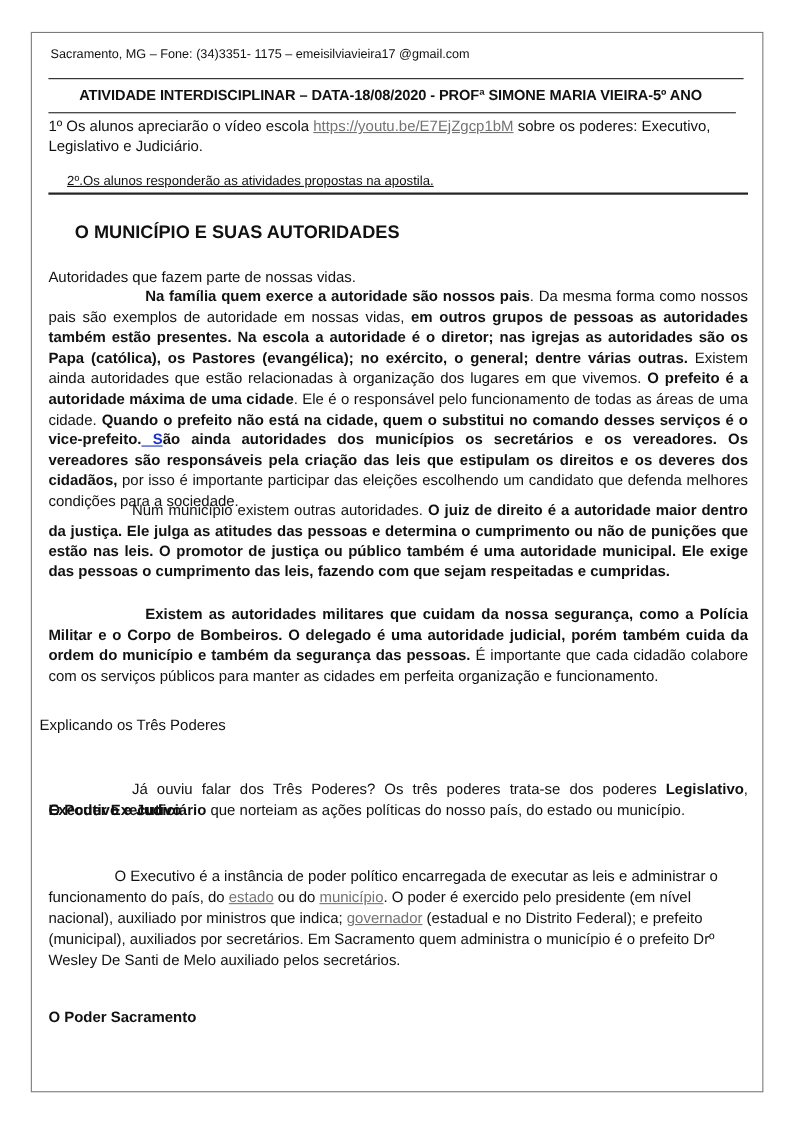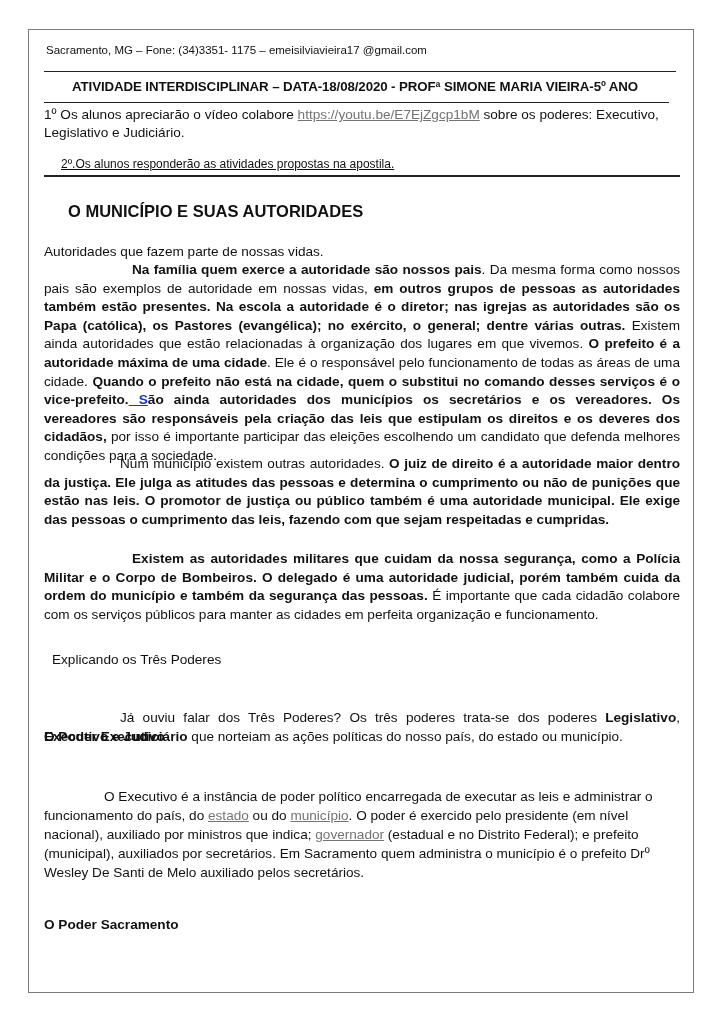--- a/index.html
+++ b/index.html
@@ -15,38 +15,38 @@
     .instr2 { left:61px; top:157px; font-size:12px;text-decoration:underline; }
     a.link { color:#737373; text-decoration:underline; }
     .section-title { left:44px; top:202px; font-size:16.5px; font-weight:bold;margin-left:24px; }
     .body-text { position:absolute; left:44px; width:636px; font-size:13.6px; line-height:18.6px;
                  text-align:justify; }
     .center-line { position:absolute; left:44px; width:636px; top:244px; font-size:13.6px; }
     b { font-weight:bold; }
     .indent { display:inline-block; width:88px; }
     .indent2 { display:inline-block; width:76px; }
     .indent3 { display:inline-block; width:60px; }
-    .sub { position:absolute; left:52px; font-size:13.6px; }
+    .sub { position:absolute; left:36px; font-size:13.6px; }
     .subhead { position:absolute; left:44px; font-size:13.6px; font-weight:bold;text-align:right; }
     .exec { position:absolute; left:44px; width:640px; font-size:13.6px; line-height:19px;margin-top:20px; }
     .sblue { color:#1a33cc; text-decoration:underline; }
   </style>
 </head>
 <body>
 
 <div class="page"></div>
 
 <div class="abs contact">Sacramento, MG – Fone: (34)3351- 1175 – emeisilviavieira17 @gmail.com</div>
 <div class="rule" style="left:44px; top:71px; width:632px; height:1px;"></div>
 
 <div class="abs title">ATIVIDADE INTERDISCIPLINAR – DATA-18/08/2020 - PROFª SIMONE MARIA VIEIRA-5º ANO</div>
 <div class="rule" style="left:44px; top:102px; width:625px; height:1px;"></div>
 
 <div class="abs instr">
-  <span>1º Os alunos apreciarão o vídeo colabore </span><a class="link" href="#">https://youtu.be/E7EjZgcp1bM</a><span> sobre os poderes: Executivo, Legislativo e Judiciário.</span>
+  <span>1º Os alunos apreciarão o vídeo escola </span><a class="link" href="#">https://youtu.be/E7EjZgcp1bM</a><span> sobre os poderes: Executivo, Legislativo e Judiciário.</span>
 </div>
 <div class="abs instr2">2º.Os alunos responderão as atividades propostas na apostila.</div>
 <div class="rule" style="left:44px; top:175px; width:636px; height:2px;"></div>
 
 <div class="abs section-title">O MUNICÍPIO E SUAS AUTORIDADES</div>
 <div class="center-line">Autoridades que fazem parte de nossas vidas.</div>
 
 <div class="body-text" style="top:261px;"><span class="indent"></span><b>Na família quem exerce a autoridade são nossos pais</b><span>. Da mesma forma como nossos pais são exemplos de autoridade em nossas vidas, </span><b>em outros grupos de pessoas as autoridades também estão presentes. Na escola a autoridade é o diretor; nas igrejas as autoridades são os Papa (católica), os Pastores (evangélica); no exército, o general; dentre várias outras.</b><span> Existem ainda autoridades que estão relacionadas à organização dos lugares em que vivemos. </span><b>O prefeito é a autoridade máxima de uma cidade</b><span>. Ele é o responsável pelo funcionamento de todas as áreas de uma cidade. </span><b>Quando o prefeito não está na cidade, quem o substitui no comando desses serviços é o vice-prefeito.</b><b class="sblue"> S</b><b>ão ainda autoridades dos municípios os secretários e os vereadores. Os vereadores são responsáveis pela criação das leis que estipulam os direitos e os deveres dos cidadãos,</b><span> por isso é importante participar das eleições escolhendo um candidato que defenda melhores condições para a sociedade.</span></div>
 
 <div class="body-text" style="top:455px;"><span class="indent2"></span><span>Num município existem outras autoridades. </span><b>O juiz de direito é a autoridade maior dentro da justiça. Ele julga as atitudes das pessoas e determina o cumprimento ou não de punições que estão nas leis. O promotor de justiça ou público também é uma autoridade municipal. Ele exige das pessoas o cumprimento das leis, fazendo com que sejam respeitadas e cumpridas.</b></div>

